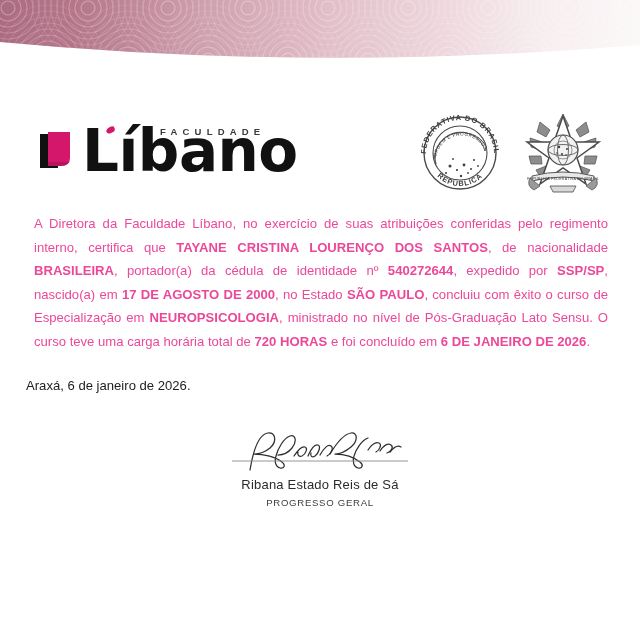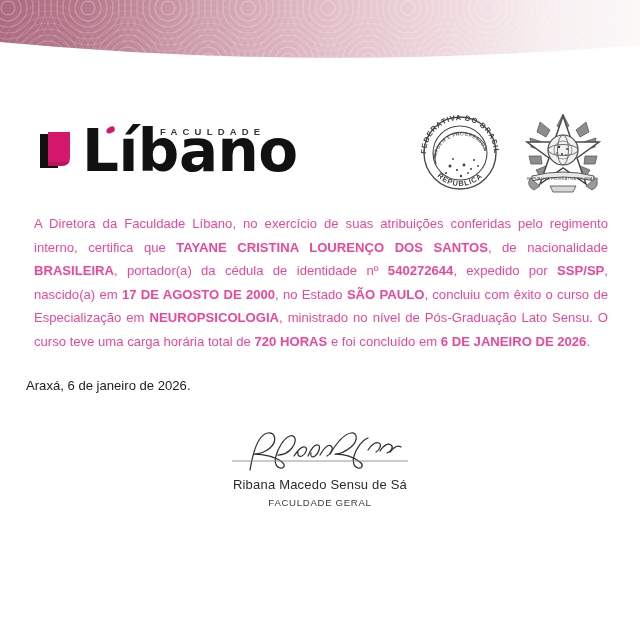--- a/index.html
+++ b/index.html
@@ -327,15 +327,15 @@
                  C125,28 119,30 115,30 C124,30 134,33 140,38
                  C144,41 142,45 138,44 C134,43 132,38 134,32
                  C136,25 142,16 148,14"></path>
         <path d="M148,26 C152,20 156,18 159,19 C162,20 160,26 156,28"></path>
         <path d="M160,27 C164,21 168,19 171,21 C174,23 171,28 167,29"></path>
         <path d="M170,28 C174,23 178,21 181,23"></path>
       </g>
       <line x1="12" y1="37" x2="188" y2="37" stroke="#8a8a8a" stroke-width="0.9"></line>
     </svg>
   </div>
-  <div class="signer-name">Ribana Macedo Sensu de Sá</div>
-  <div class="signer-title">FACULDADE GERAL</div>
+  <div class="signer-name">Ribana Estado Reis de Sá</div>
+  <div class="signer-title">PROGRESSO GERAL</div>
 </div>
 
 </body></html>

